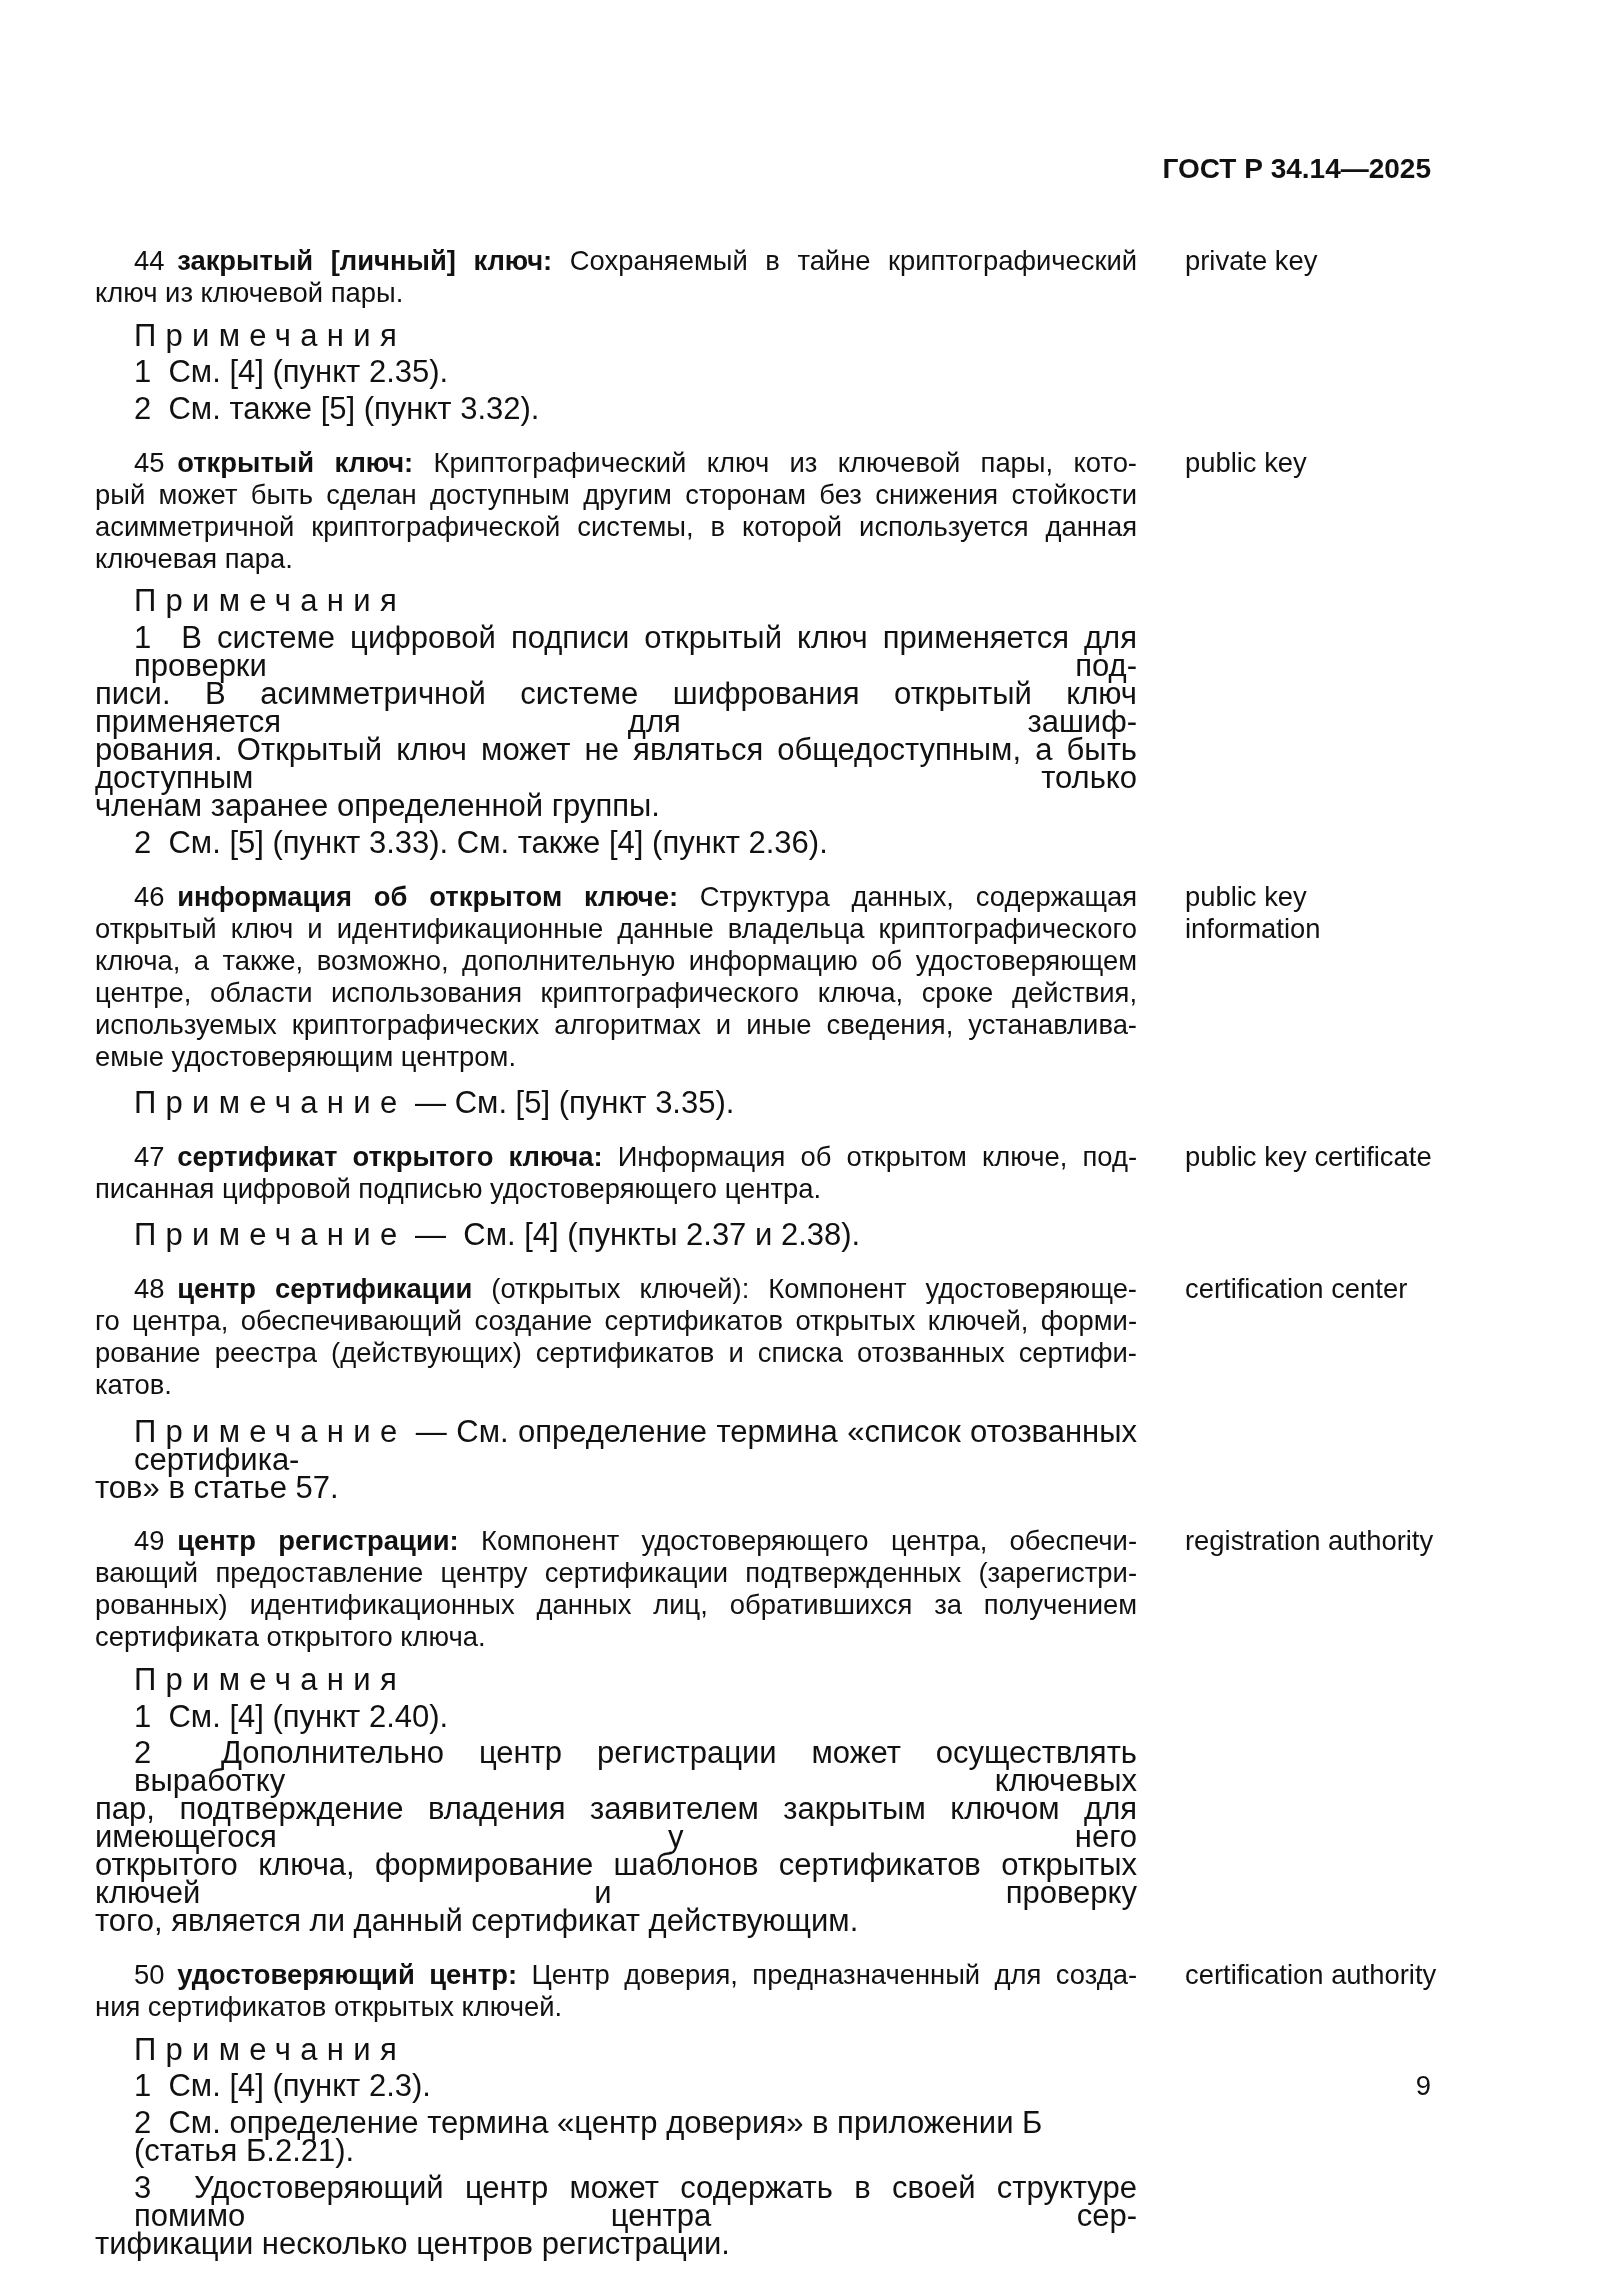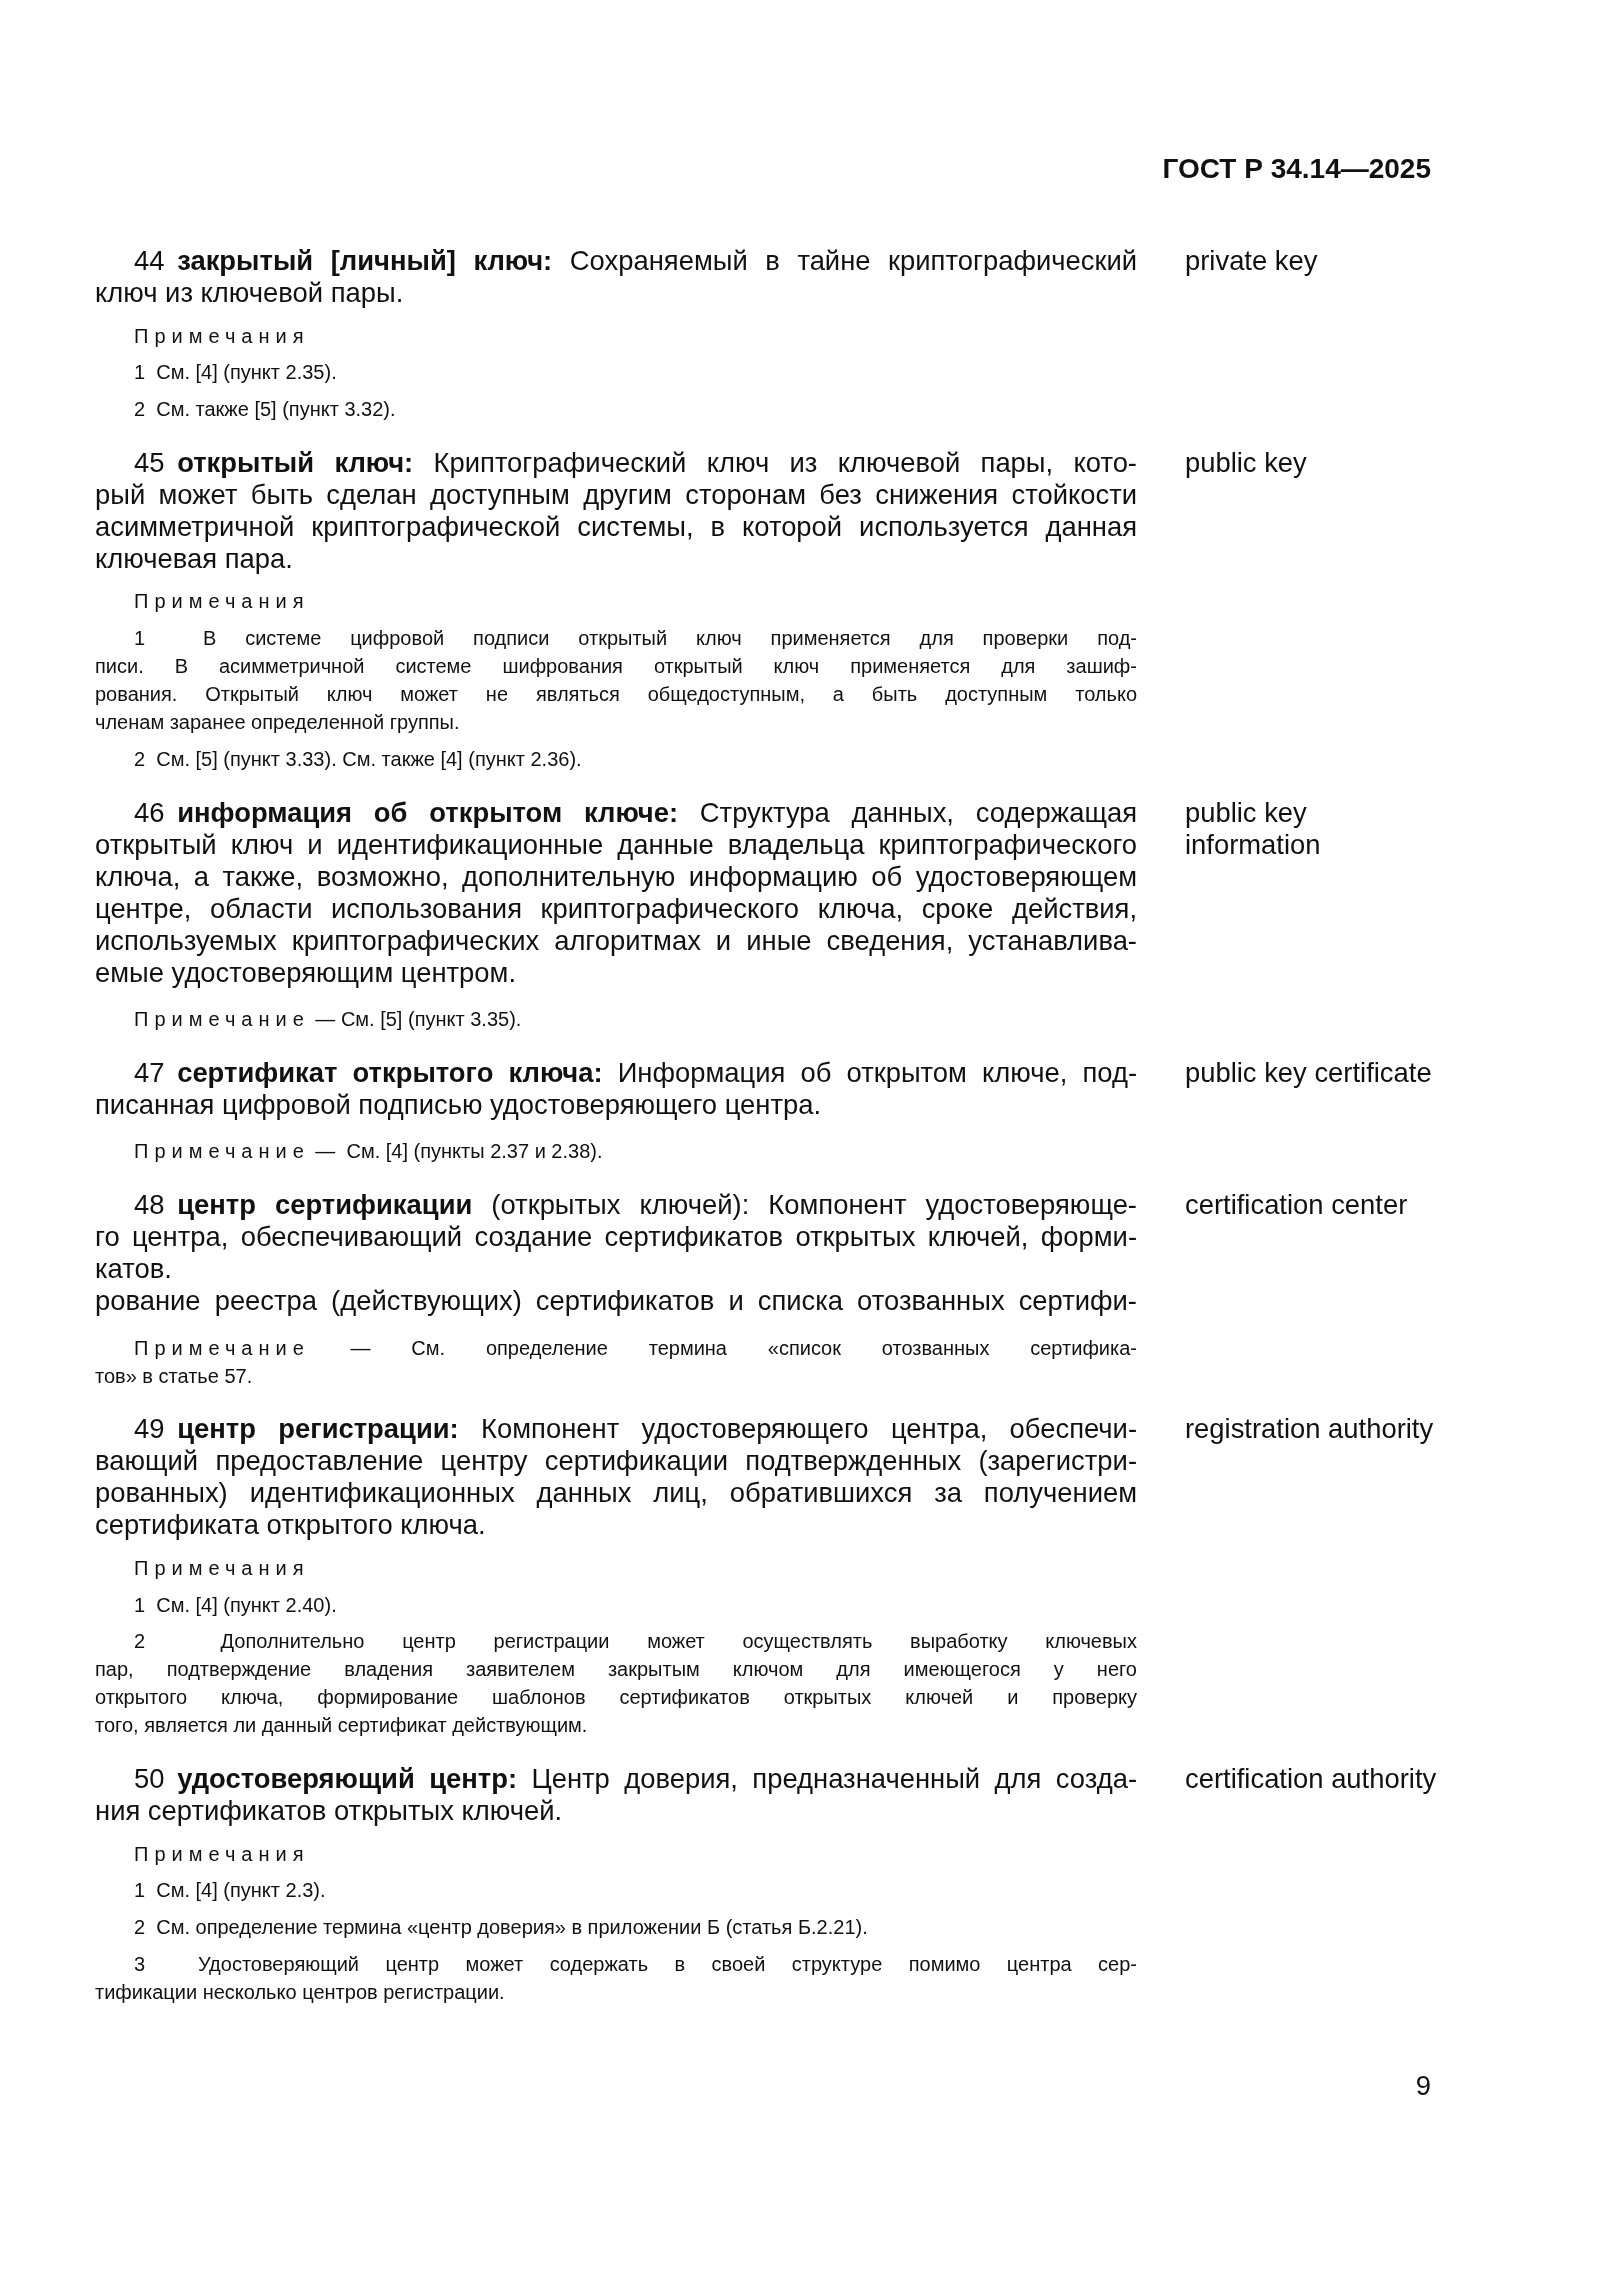--- a/index.html
+++ b/index.html
@@ -43,21 +43,21 @@
     margin-left: 48px;
     font-size: 27.4px;
     line-height: 32px;
   }
   .line {
     font-size: 27.4px;
     line-height: 32px;
     white-space: normal;
   }
   .note-line {
-    font-size: 20px;
+    font-size: 31px;
     line-height: 28px;
   }
   .indent { padding-left: 39px; }
   .jline {
     text-align: justify;
     text-align-last: justify;
   }
   .term-num { margin-right: 12.7px; }
   .term-name { font-weight: bold; }
   .notes-header { margin-top: 12.7px; }
@@ -140,22 +140,22 @@
           </div>
         </div>
         <div class="term-english">
           <div class="eng-line">public key certificate</div>
         </div>
       </section>
       <section class="term-block">
         <div class="term-main">
           <div class="line indent jline"><span class="term-num">48</span><span class="term-name">центр сертификации</span><span> (открытых ключей): Компонент удостоверяюще-</span></div>
           <div class="line jline">го центра, обеспечивающий создание сертификатов открытых ключей, форми-</div>
+          <div class="line jline">рование реестра (действующих) сертификатов и списка отозванных сертифи-</div>
           <div class="line">катов.</div>
-          <div class="line jline">рование реестра (действующих) сертификатов и списка отозванных сертифи-</div>
           <div class="note-item note-inline">
             <div class="note-line indent jline"><span class="note-label">Примечание</span> <span>— См. определение термина «список отозванных сертифика-</span></div>
             <div class="note-line">тов» в статье&nbsp;57.</div>
           </div>
         </div>
         <div class="term-english">
           <div class="eng-line">certification center</div>
         </div>
       </section>
       <section class="term-block">

